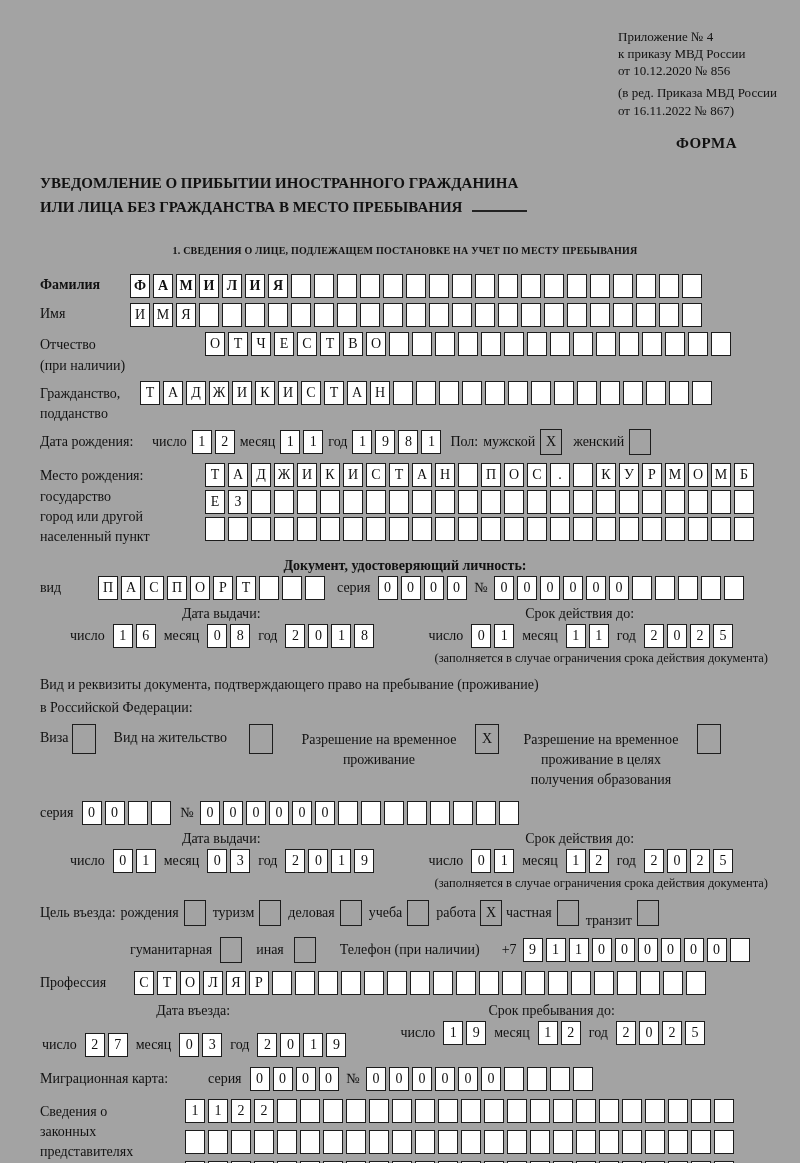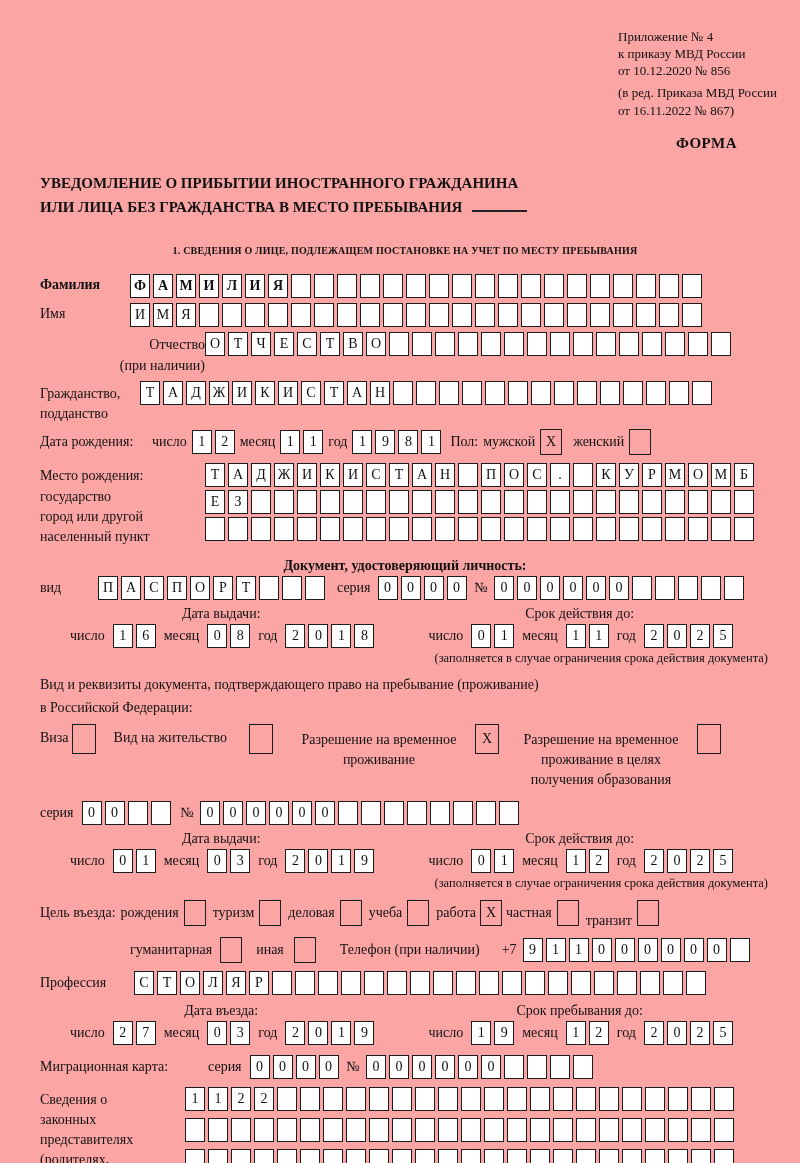--- a/index.html
+++ b/index.html
@@ -1,18 +1,18 @@
 <!DOCTYPE html>
 <html><head>
 <meta charset="utf-8">
 <style>
   html,body{margin:0;padding:0;background:#fff;}
   .page{
     width:800px;height:1163px;box-sizing:border-box;
-    padding:28px 30px 0 40px;background:#fca5a5;color:#111;
+    padding:28px 30px 0 40px;background:#a3a3a3;color:#111;
     font-family:"Liberation Serif","DejaVu Serif",serif;font-size:14px;
     position:relative;overflow:hidden;
   }
   .appendix{margin-left:578px;width:190px;font-size:13px;line-height:1.32;}
   .appendix .gap{height:5px;}
   .forma{text-align:right;padding-right:33px;font-weight:bold;font-size:15px;margin-top:16px;letter-spacing:.5px;}
   .title{margin-top:20px;font-weight:bold;font-size:15px;line-height:1.55;}
   .title .uline{display:inline-block;width:55px;border-bottom:2px solid #222;height:1em;margin-left:10px;vertical-align:baseline;}
   .sec-head{margin-top:26px;text-align:center;font-weight:bold;font-size:10px;letter-spacing:.2px;}
   .frow{display:flex;align-items:flex-start;margin-top:5px;}
@@ -120,21 +120,21 @@
         <span class="cbox"></span>
         <span class="cbox"></span>
         <span class="cbox"></span>
         <span class="cbox"></span>
         <span class="cbox"></span>
         <span class="cbox"></span>
       </div>
   </div>
 
   <div class="frow">
-    <div class="lbl2" style="width:165px;text-align:right;">
+    <div class="lbl2" style="width:165px;">
       <div>Отчество</div>
       <div>(при наличии)</div>
     </div>
     <div class="boxes">
         <span class="cbox">О</span>
         <span class="cbox">Т</span>
         <span class="cbox">Ч</span>
         <span class="cbox">Е</span>
         <span class="cbox">С</span>
         <span class="cbox">Т</span>
@@ -558,21 +558,21 @@
         <span class="cbox"></span>
         <span class="cbox"></span>
         <span class="cbox"></span>
         <span class="cbox"></span>
         <span class="cbox"></span>
         <span class="cbox"></span>
       </div>
   </div>
 
   <div class="dates-row" style="margin-top:8px;">
-    <div class="dategroup" style="margin-left:28px;">
+    <div class="dategroup" style="gap:12px;">
       <div class="dg-head">Дата въезда:</div>
       <div class="dg-boxes">
         <span class="w">число</span>
         <span class="boxes">
             <span class="cbox">2</span>
             <span class="cbox">7</span>
           </span>
         <span class="w">месяц</span>
         <span class="boxes">
             <span class="cbox">0</span>

